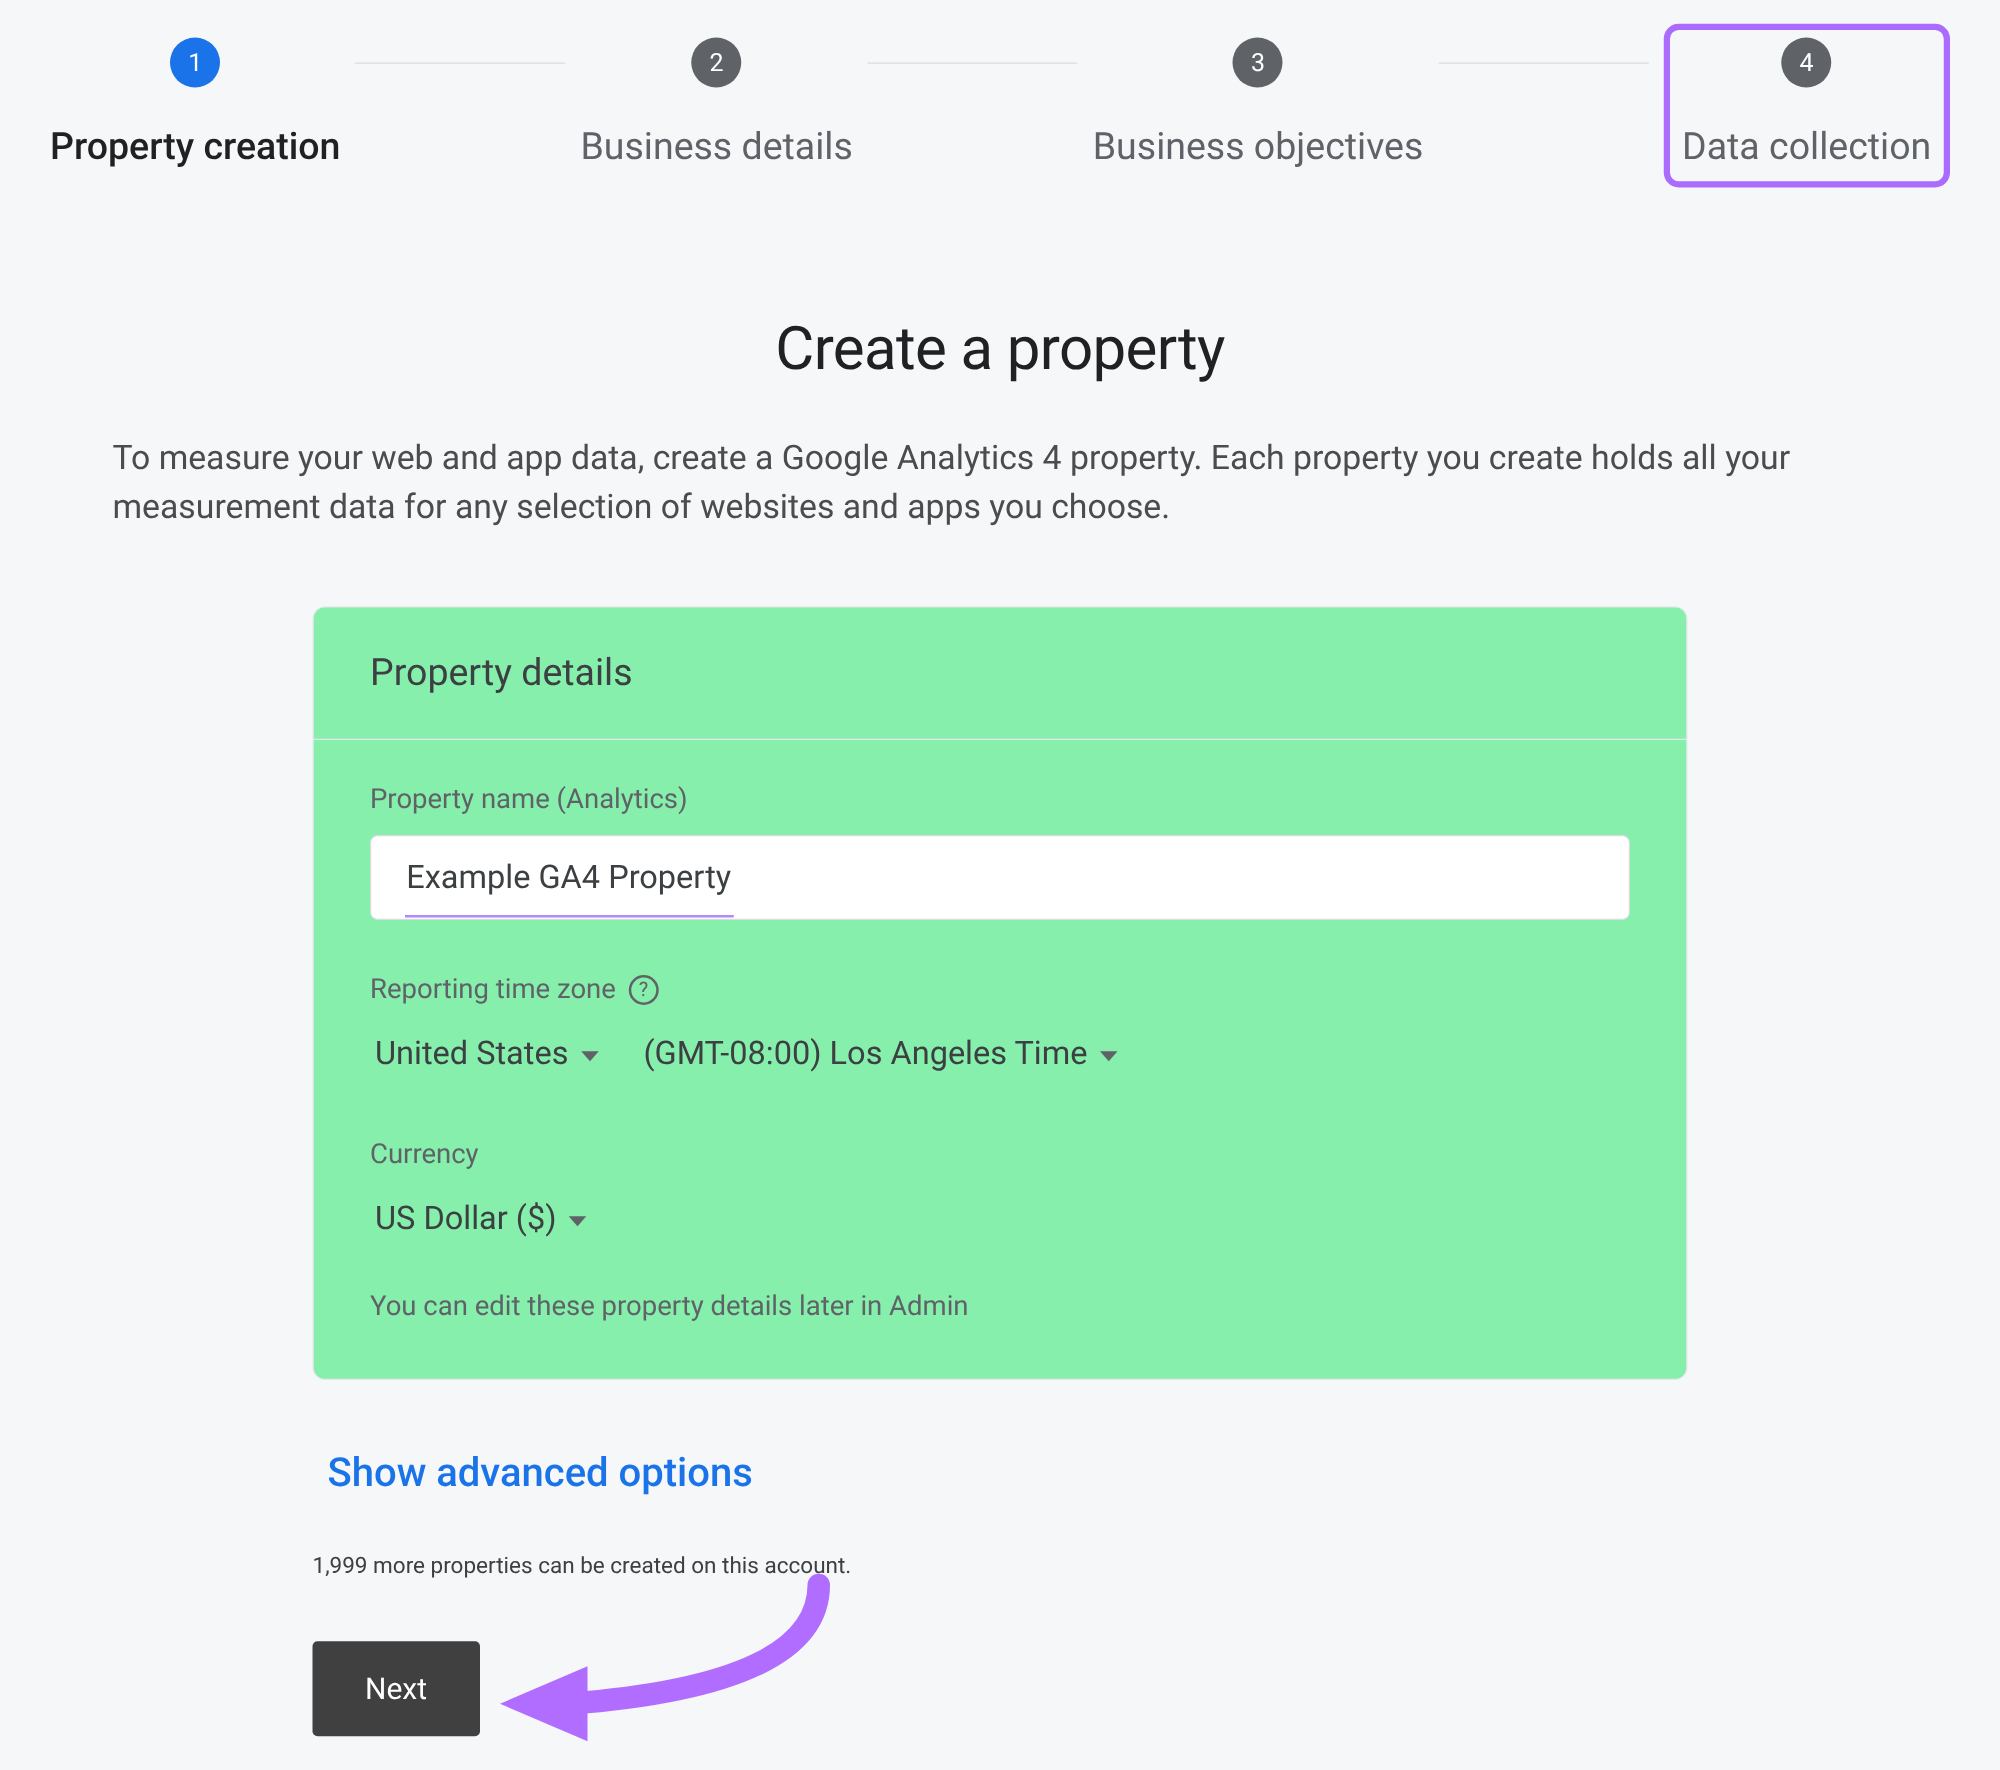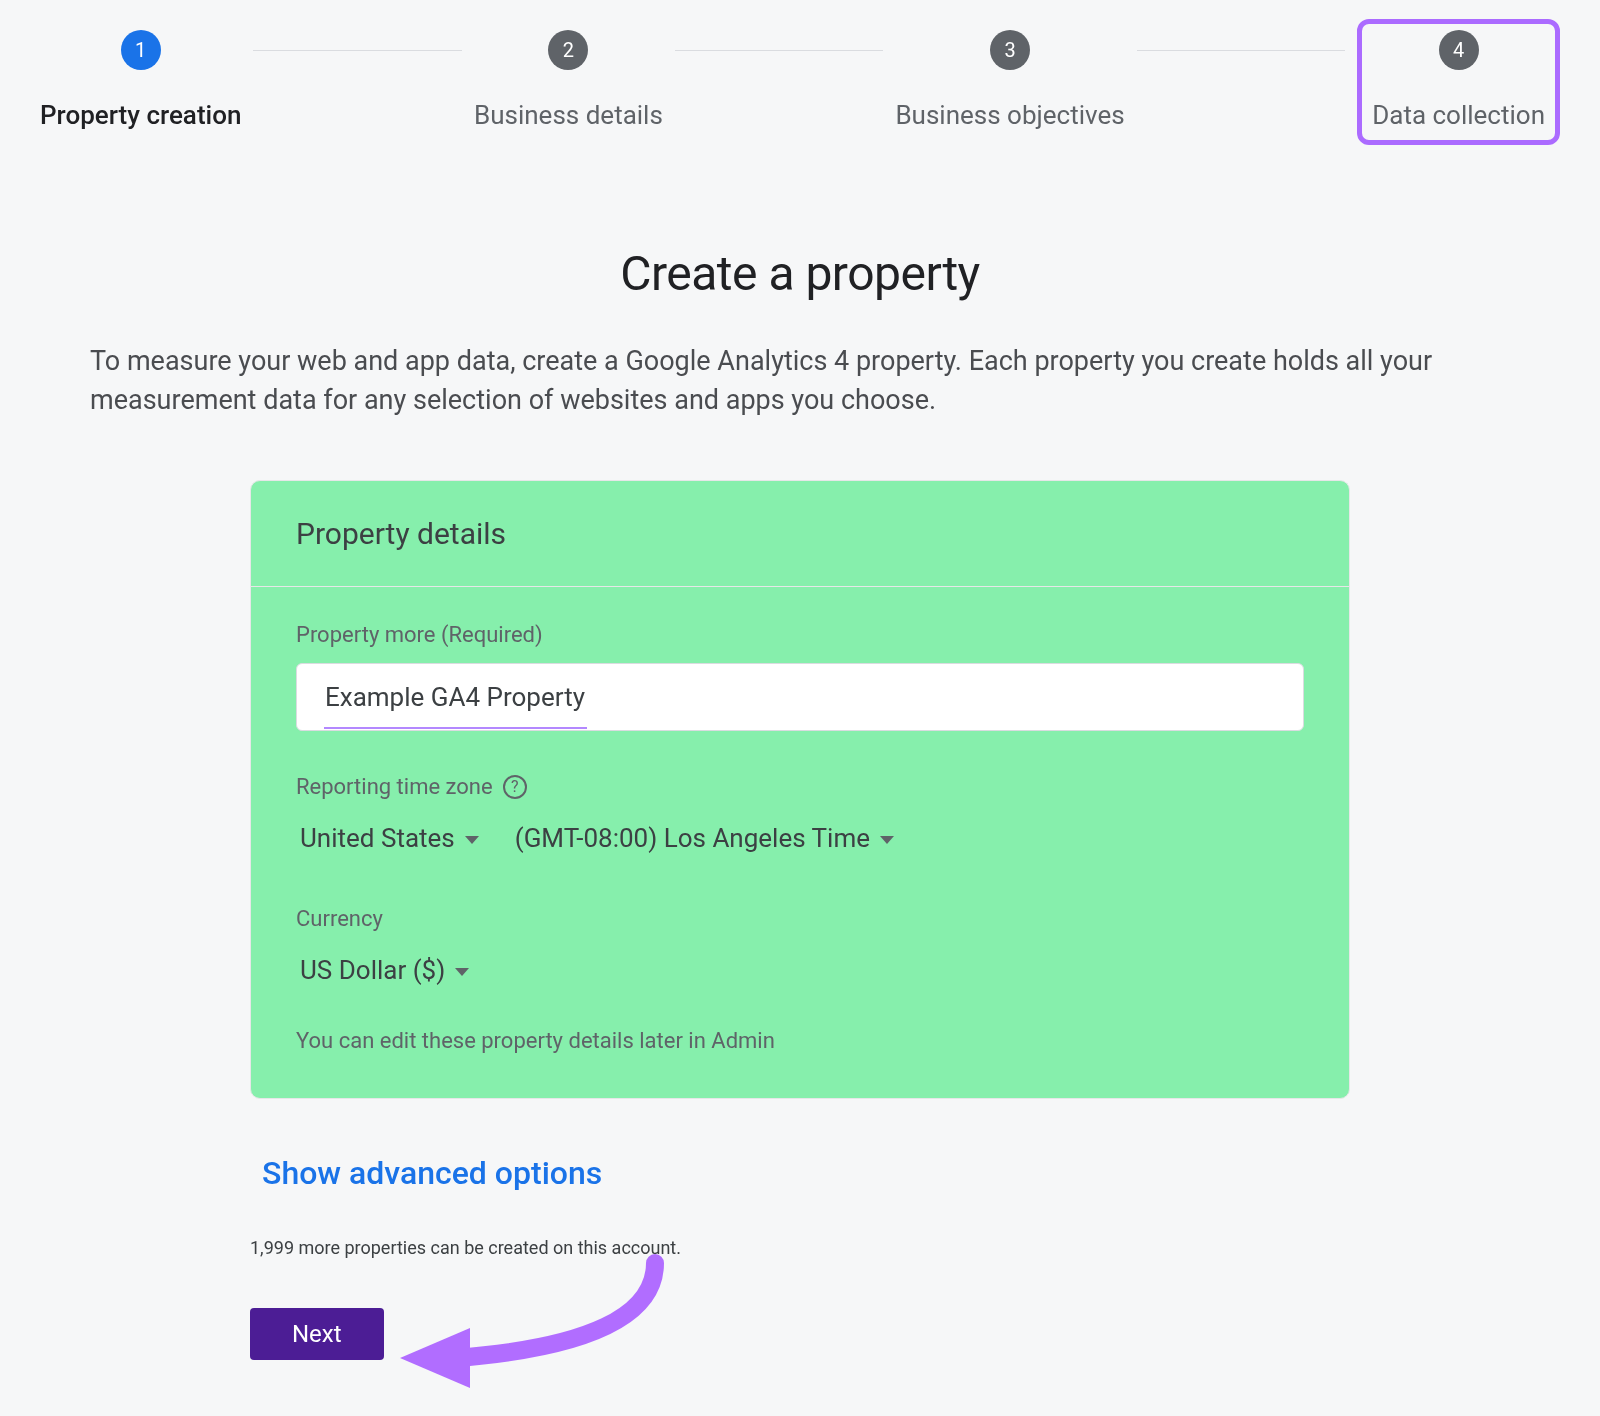--- a/index.html
+++ b/index.html
@@ -29,21 +29,21 @@
     border-radius: 50%;
     display: flex;
     align-items: center;
     justify-content: center;
     color: #fff;
     font-size: 20px;
     margin-bottom: 30px;
   }
   .step-circle.active { background: #1a73e8; }
   .step-circle.inactive { background: #5f6368; }
-  .step-label { font-size: 26px; color: #5f6368; white-space: nowrap; }
+  .step-label { font-size: 30px; color: #5f6368; white-space: nowrap; }
   .step-label.active { color: #202124; font-weight: 500; }
   .step-line {
     flex: 1;
     height: 1px;
     background: #dadce0;
     margin: 20px 12px 0 12px;
     z-index: 1;
   }
   .step-highlight {
     border: 5px solid #ab6bff;
@@ -155,24 +155,24 @@
     margin: 55px 0 0 12px;
   }
   .below-card { max-width: 1100px; margin: 0 auto; }
   .quota {
     font-size: 18px;
     color: #3c4043;
     margin-top: 45px;
   }
   .next-row { position: relative; margin-top: 50px; }
   .next-btn {
-    background: #4c1d95;
+    background: #404040;
     color: #fff;
     border: none;
-    padding: 12px 42px;
+    padding: 24px 42px;
     font-size: 24px;
     border-radius: 4px;
     cursor: pointer;
     font-family: inherit;
   }
   .arrow-annot {
     position: absolute;
     left: 145px;
     top: -55px;
     width: 320px;
@@ -207,21 +207,21 @@
   </div>
 </div>
 
 <div class="main">
   <h1 class="page-title">Create a property</h1>
   <p class="page-desc">To measure your web and app data, create a Google Analytics 4 property. Each property you create holds all your measurement data for any selection of websites and apps you choose.</p>
 
   <div class="card">
     <div class="card-header">Property details</div>
     <div class="card-body">
-      <div class="field-label">Property more (Required)</div>
+      <div class="field-label">Property name (Analytics)</div>
       <input class="text-input" type="text" value="Example GA4 Property" style="">
       <div class="underline-annot"></div>
 
       <div class="section-gap">
         <div class="field-label">
           <span>Reporting time zone</span>
           <span class="help-icon">?</span>
         </div>
         <div class="dropdown-row">
           <div class="dropdown">

